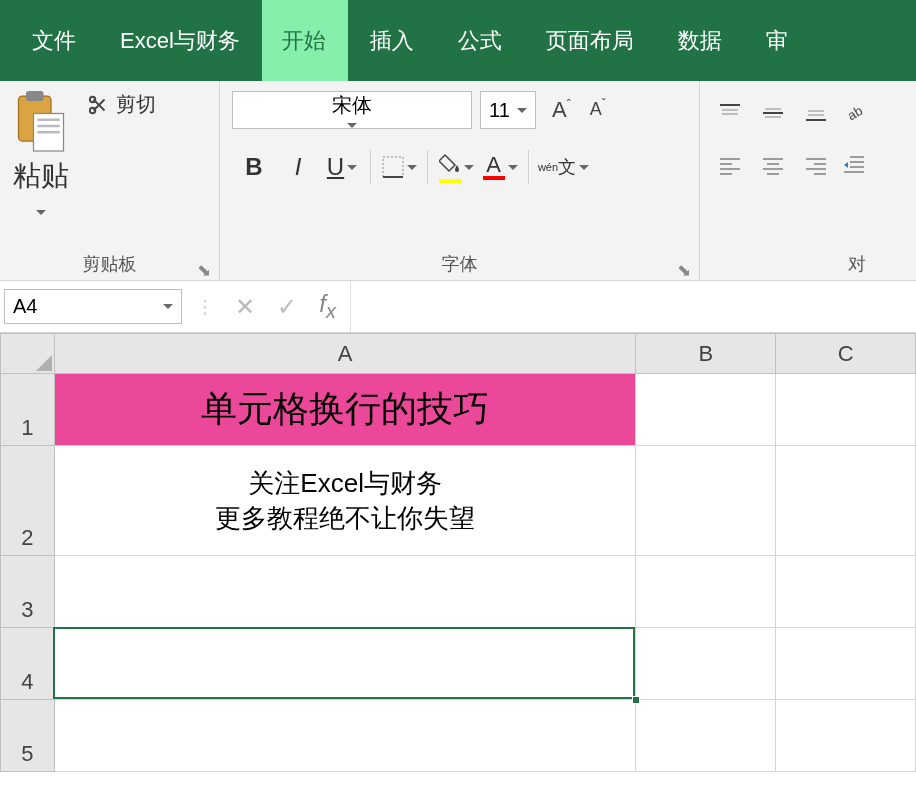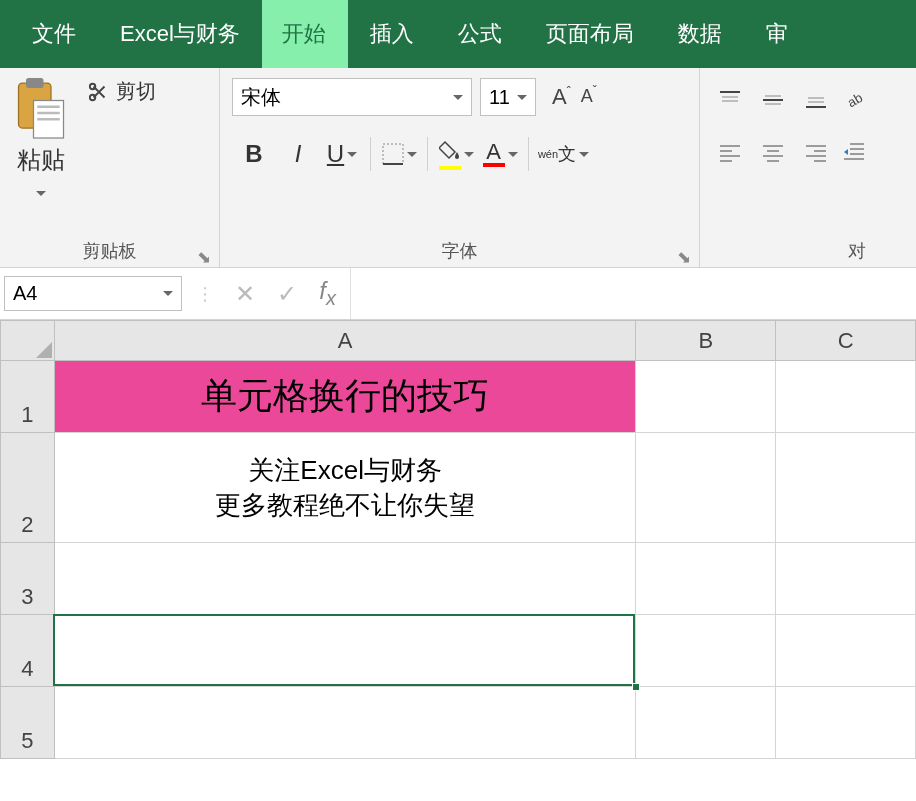--- a/index.html
+++ b/index.html
@@ -1,46 +1,46 @@
 <!DOCTYPE html>
 <html><head>
 <meta charset="utf-8">
 <style>
 * { box-sizing: border-box; margin: 0; padding: 0; font-family: "Microsoft YaHei", sans-serif; }
 body { background: #fff; overflow: hidden; width: 916px; height: 801px; }
 
 
-.menubar { background: #217346; height: 68px; display: flex; align-items: stretch; padding-left: 10px; }
+.menubar { background: #217346; height: 81px; display: flex; align-items: stretch; padding-left: 10px; }
 .menu-item { color: #fff; font-size: 22px; padding: 0 22px; display: flex; align-items: center; cursor: pointer; }
 .menu-item.active { background: #86efac; color: #217346; font-weight: 400; padding-left: 20px; }
 
 
 .ribbon { background: #f3f3f3; height: 200px; display: flex; border-bottom: 1px solid #d4d4d4; }
 .ribbon-group { border-right: 1px solid #d4d4d4; display: flex; flex-direction: column; padding: 6px 6px 2px 6px; }
 .ribbon-group:last-child { border-right: none; }
 .group-body { flex: 1; display: flex; }
 .group-label { text-align: center; font-size: 18px; color: #555; padding: 4px 0 2px 0; position: relative; }
 .group-label .launcher { position: absolute; right: 2px; bottom: 4px; width: 14px; height: 14px; color: #888; font-size: 17px; }
 
 
 .clip-paste { display: flex; flex-direction: column; align-items: center; width: 70px; padding-top: 4px; }
 .clip-paste-icon { width: 50px; height: 60px; position: relative; }
-.clip-paste-label { font-size: 24px; color: #333; margin-top: 6px; display: flex; align-items: center; gap: 2px; }
+.clip-paste-label { font-size: 28px; color: #333; margin-top: 6px; display: flex; align-items: center; gap: 2px; }
 .arrow-down { width: 0; height: 0; border-left: 5px solid transparent; border-right: 5px solid transparent; border-top: 5px solid #666; display: inline-block; }
 .clip-side { display: flex; flex-direction: column; gap: 8px; padding-left: 8px; padding-top: 2px; }
 .clip-btn { display: flex; align-items: center; gap: 6px; font-size: 20px; color: #333; padding: 2px 4px; cursor: pointer; white-space: nowrap; }
 .clip-btn svg { width: 22px; height: 22px; }
 
 
 .font-group { width: 480px; }
 .font-top { display: flex; gap: 8px; padding: 4px 6px 10px 6px; align-items: center; }
 .font-combo { border: 1px solid #c0c0c0; background: #fff; height: 38px; display: flex; align-items: center; padding: 0 8px; font-size: 20px; cursor: pointer; }
-.font-name { width: 240px; justify-content: space-between; }
+.font-name { width: 240px; justify-content: space-between; flex-direction: column; }
 .font-size { width: 56px; justify-content: space-between; }
-.font-aa { display: flex; gap: 10px; padding-left: 8px; }
+.font-aa { display: flex; gap: 19px; padding-left: 8px; }
 .font-aa-btn { font-size: 22px; color: #444; cursor: pointer; }
 .font-aa-btn sup { font-size: 12px; vertical-align: super; }
 .font-bottom { display: flex; gap: 0; padding: 6px 6px 0 6px; align-items: center; }
 .fbtn { width: 44px; height: 44px; display: flex; align-items: center; justify-content: center; font-size: 24px; color: #333; cursor: pointer; position: relative; }
 .fbtn.bold { font-weight: bold; }
 .fbtn.italic { font-style: italic; }
 .fbtn.underline { text-decoration: underline; }
 .fbtn .arrow-down { margin-left: 3px; }
 .sep { width: 1px; height: 34px; background: #d0d0d0; margin: 0 6px; }
 .border-btn svg { width: 22px; height: 22px; }

